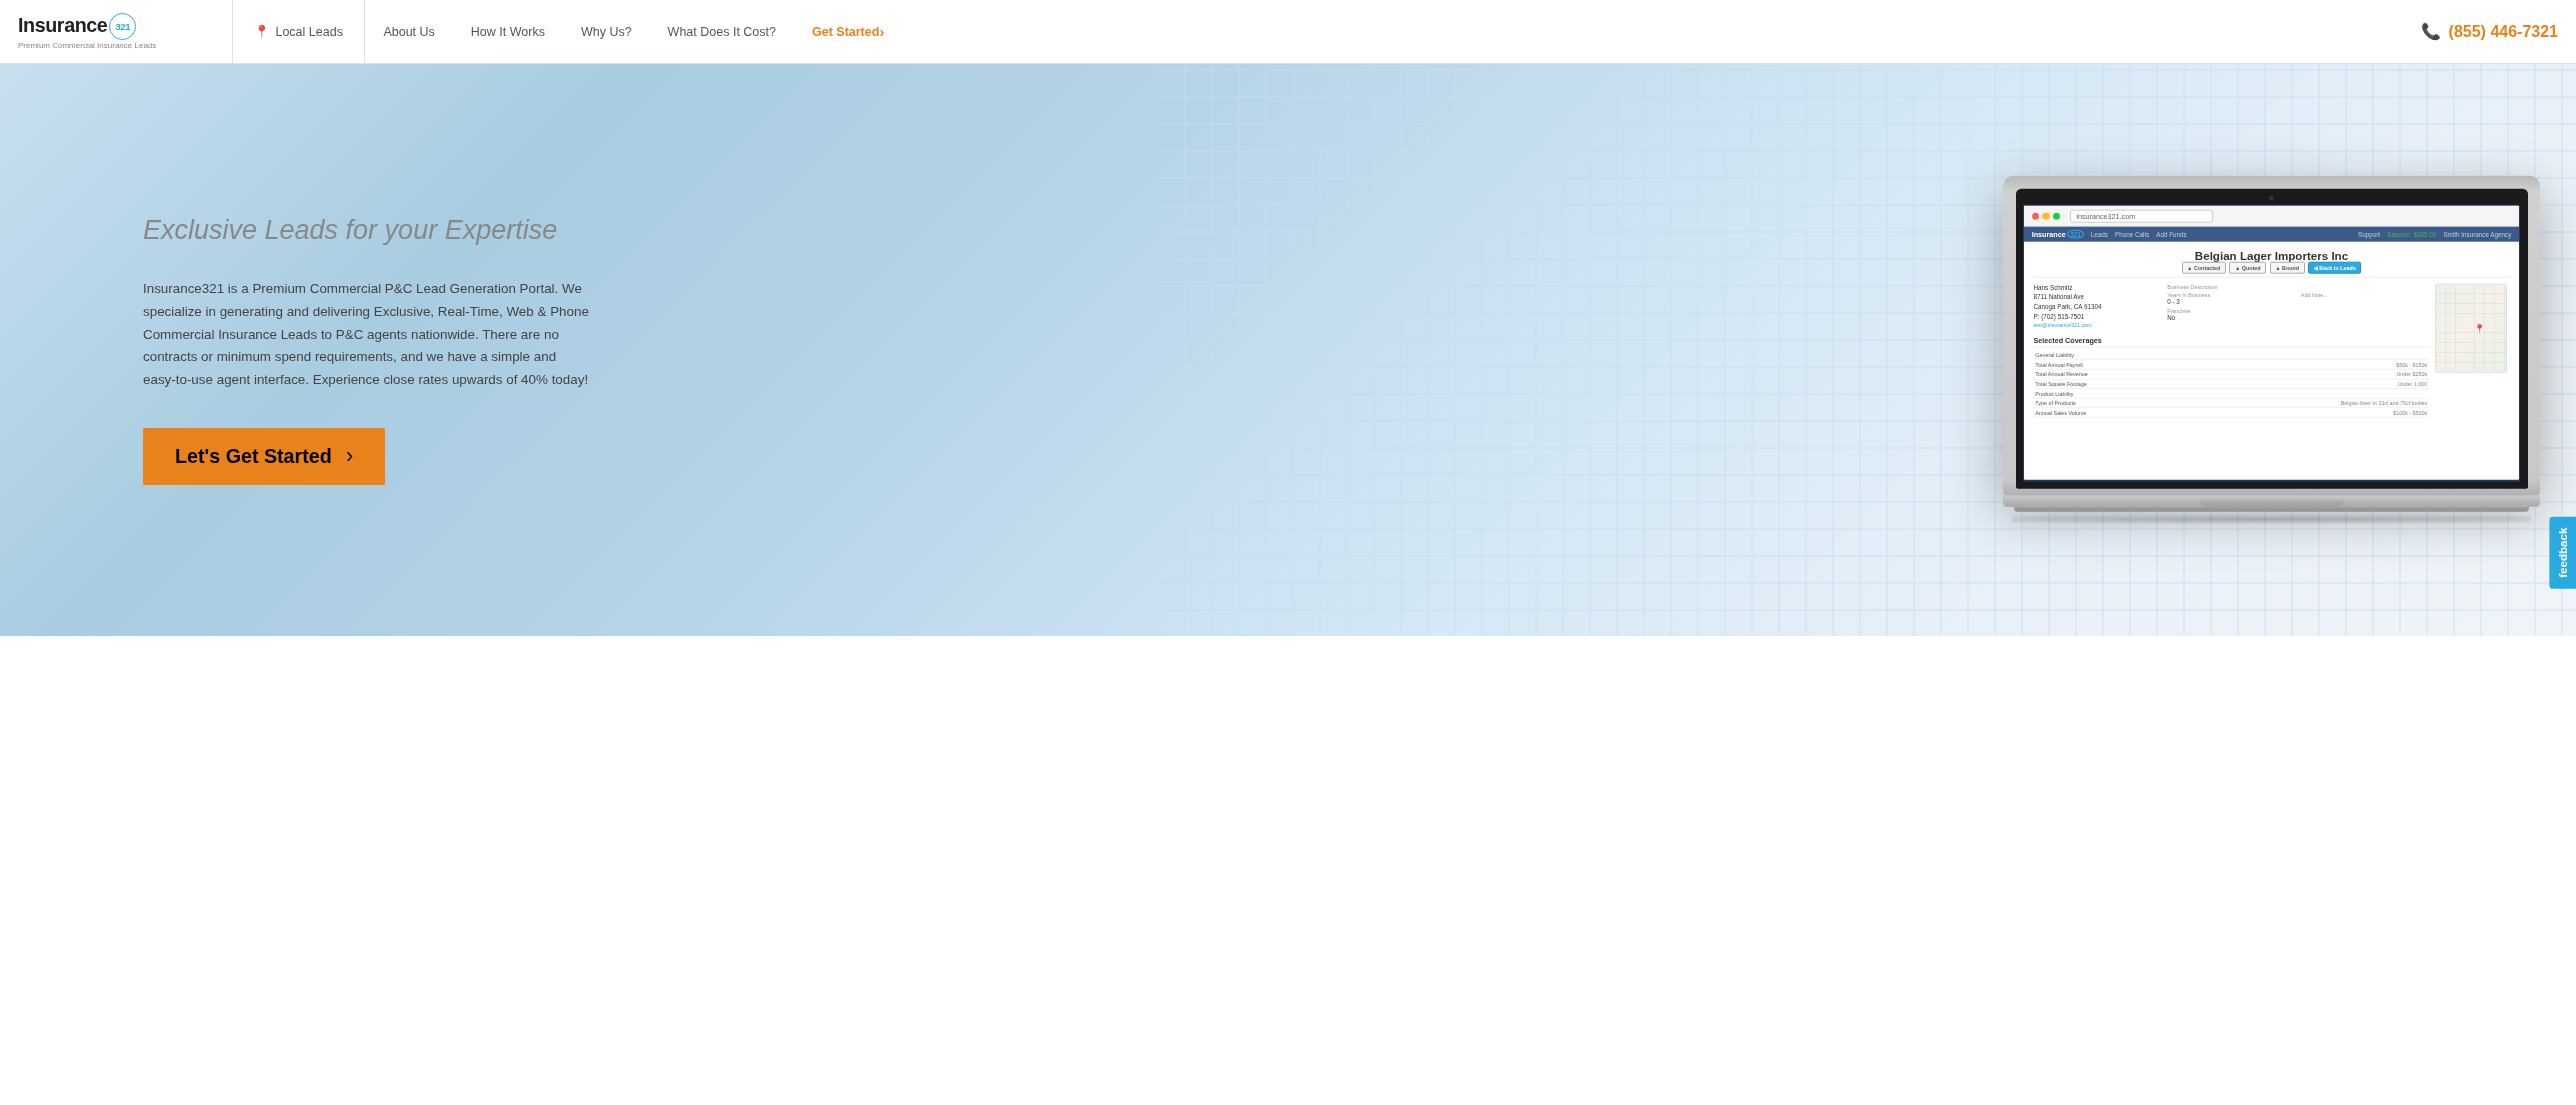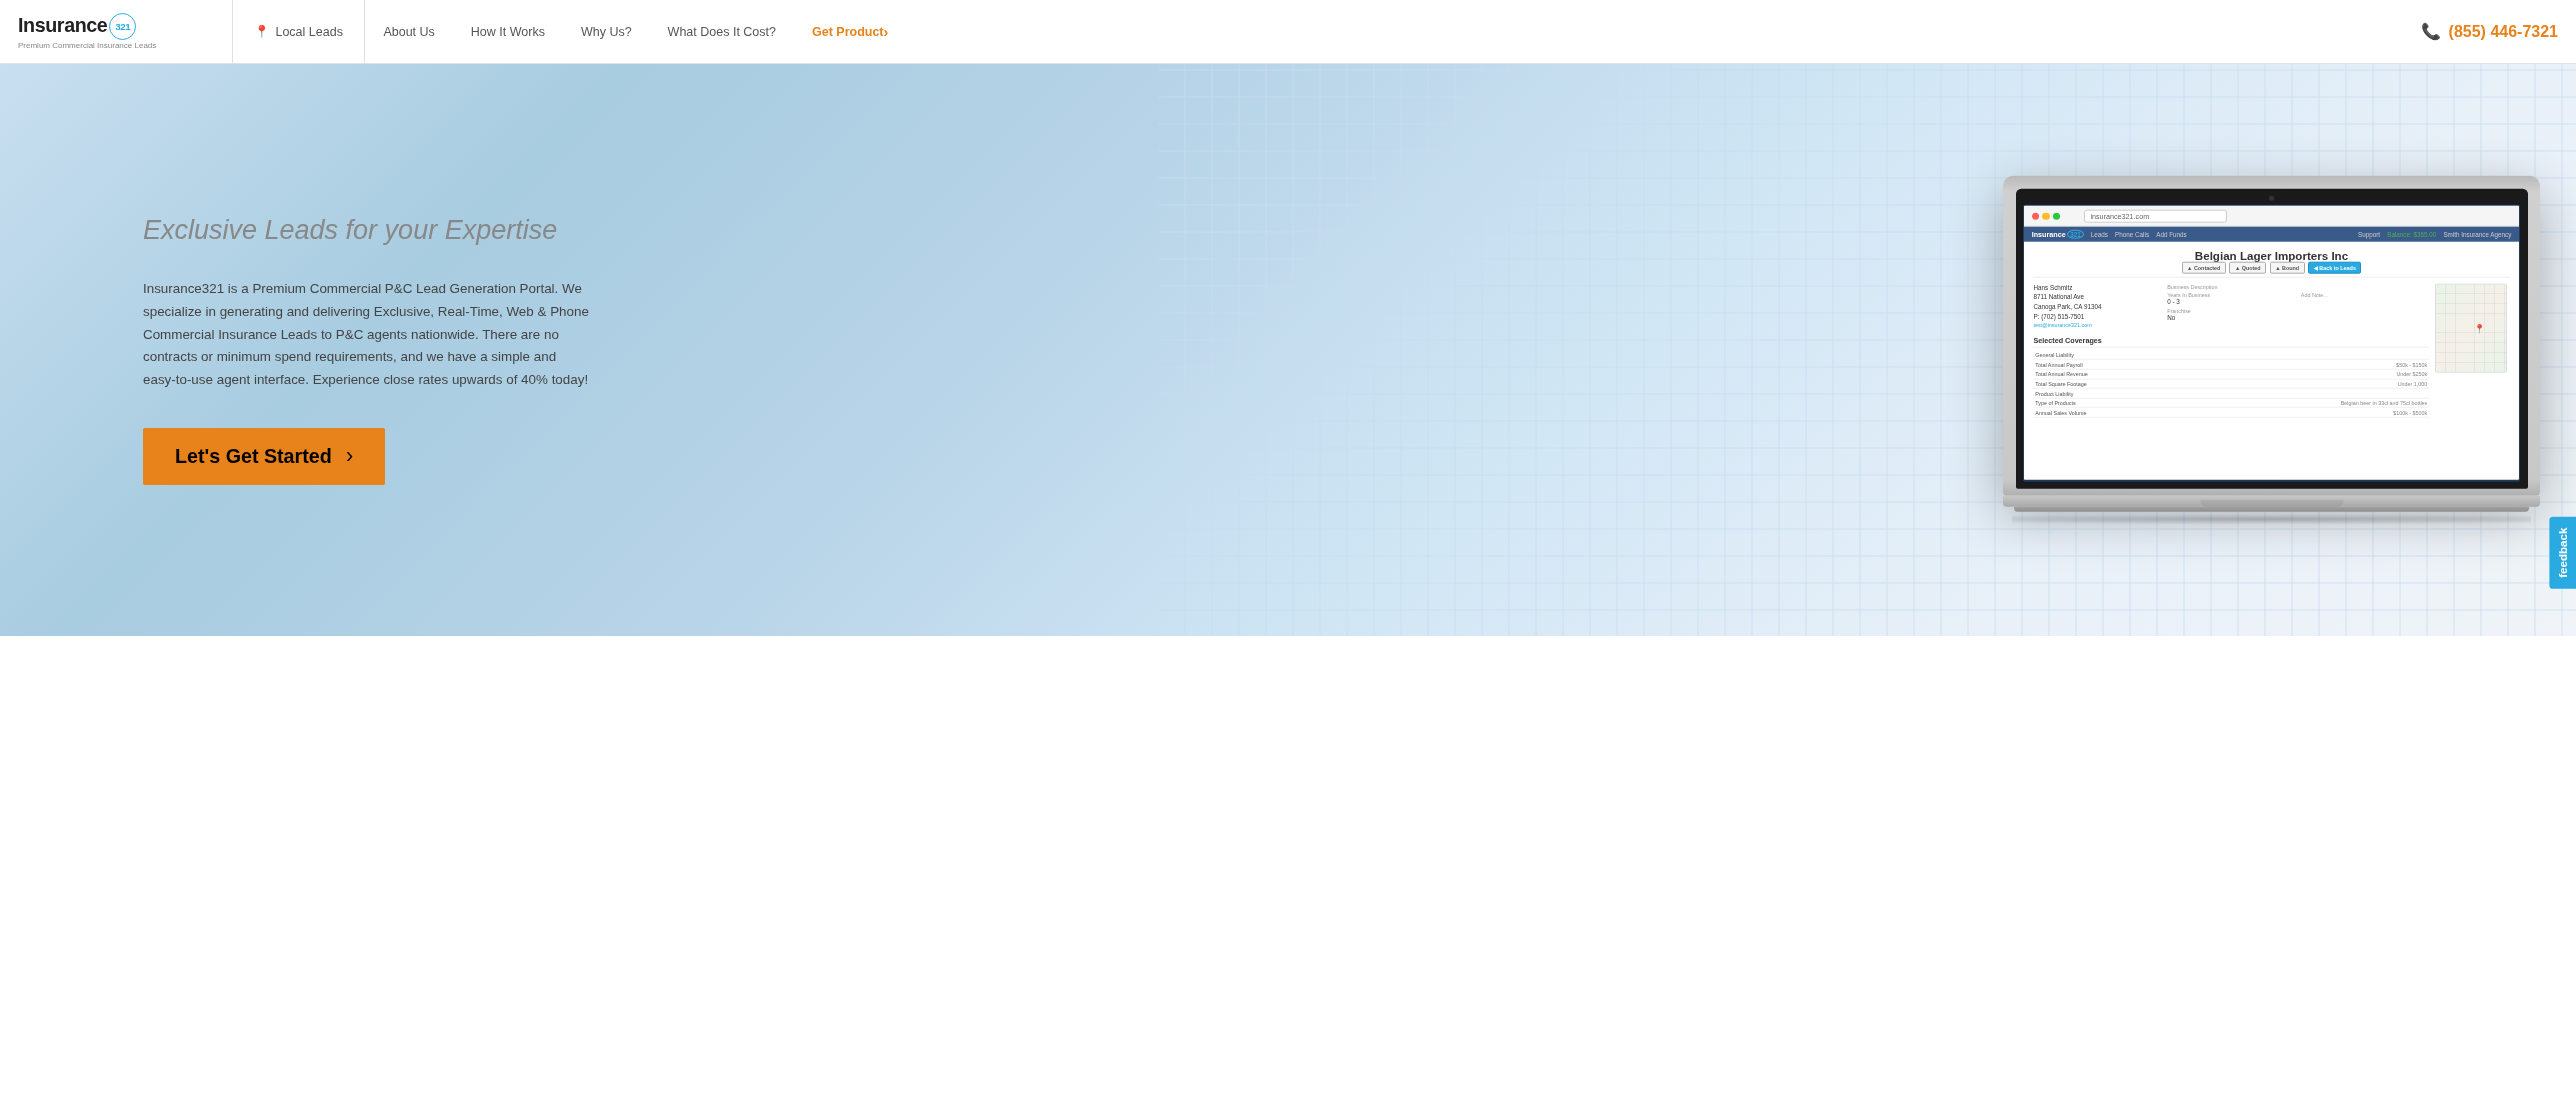--- a/index.html
+++ b/index.html
@@ -251,21 +251,21 @@
     .tl-yellow { background: #febc2e; }
     .tl-green { background: #28c840; }
     .url-bar {
       background: #fff;
       border: 0.9px solid #ccc;
       border-radius: 2.7px;
       font-size: 7.2px;
       color: #666;
       padding: 0.9px 5.4px;
       flex: 1;
-      margin: 0 20px;
+      margin: 0 6px;
       max-width: 143px;
     }
     .screen-nav-bar {
       background: #3a5a8a;
       padding: 2.7px 7.2px;
       display: flex;
       align-items: center;
       gap: 7.2px;
     }
     .screen-logo {
@@ -481,21 +481,21 @@
   </div>
   <div class="local-leads">
     <span class="pin-icon">📍</span>
     <span>Local Leads</span>
   </div>
   <nav class="nav">
     <a href="#">About Us</a>
     <a href="#">How It Works</a>
     <a href="#">Why Us?</a>
     <a href="#">What Does It Cost?</a>
-    <a href="#" class="get-started">Get Product</a>
+    <a href="#" class="get-started">Get Started</a>
   </nav>
   <div class="phone-area">
     <span class="phone-icon">📞</span>
     <span>(855) 446-7321</span>
   </div>
 </header>
 
 <section class="hero">
   <div class="hero-bg"></div>
 

